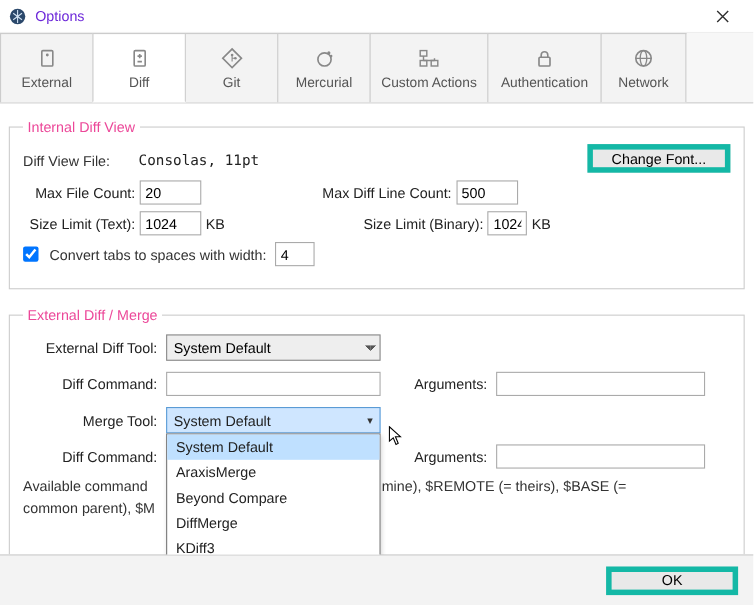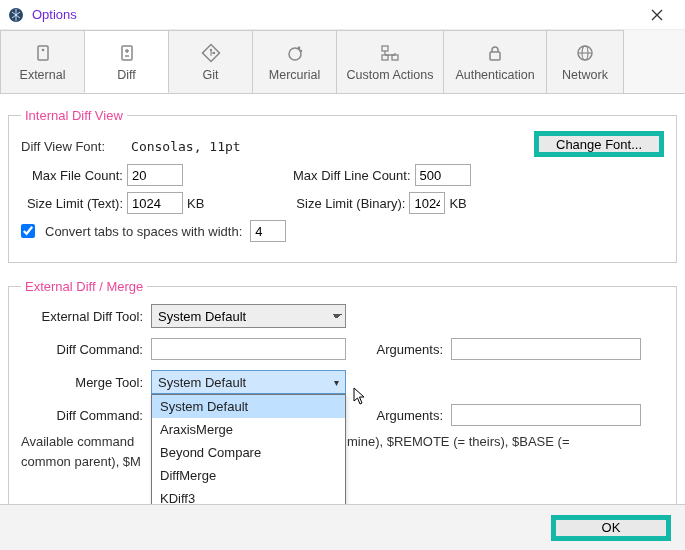--- a/index.html
+++ b/index.html
@@ -292,42 +292,42 @@
 </div>
 
 <div class="content">
 
   <fieldset>
     <legend>Internal Diff View</legend>
 
     <button class="btn change-font">Change Font...</button>
 
     <div class="row">
-      <label>Diff View Font:</label>
+      <label>Diff View File:</label>
       <span class="mono" style="margin-left:20px">Consolas, 11pt</span>
     </div>
 
     <div class="row two-col" style="margin-top:10px">
       <div style="display:flex;align-items:center;gap:4px">
         <span class="lbl-r" style="width:102px">Max File Count:</span>
         <input type="text" style="width: 56px;" value="20">
       </div>
       <div style="display:flex;align-items:center;gap:4px;margin-left:80px">
         <span class="lbl-r">Max Diff Line Count:</span>
         <input type="text" style="width: 56px;" value="500">
       </div>
     </div>
 
     <div class="row two-col">
       <div style="display:flex;align-items:center;gap:4px">
         <span class="lbl-r" style="width:102px">Size Limit (Text):</span>
         <input type="text" style="width: 56px;" value="1024">
         <span>KB</span>
       </div>
-      <div style="display:flex;align-items:center;gap:4px;margin-left:62px">
+      <div style="display:flex;align-items:center;gap:4px;margin-left:96px">
         <span class="lbl-r">Size Limit (Binary):</span>
         <input type="text" style="width: 36px;" value="10240">
         <span>KB</span>
       </div>
     </div>
 
     <div class="row">
       <input type="checkbox" checked="" style="">
       <label>Convert tabs to spaces with width:</label>
       <input type="text" style="width: 36px; margin-left: 2px;" value="4">

